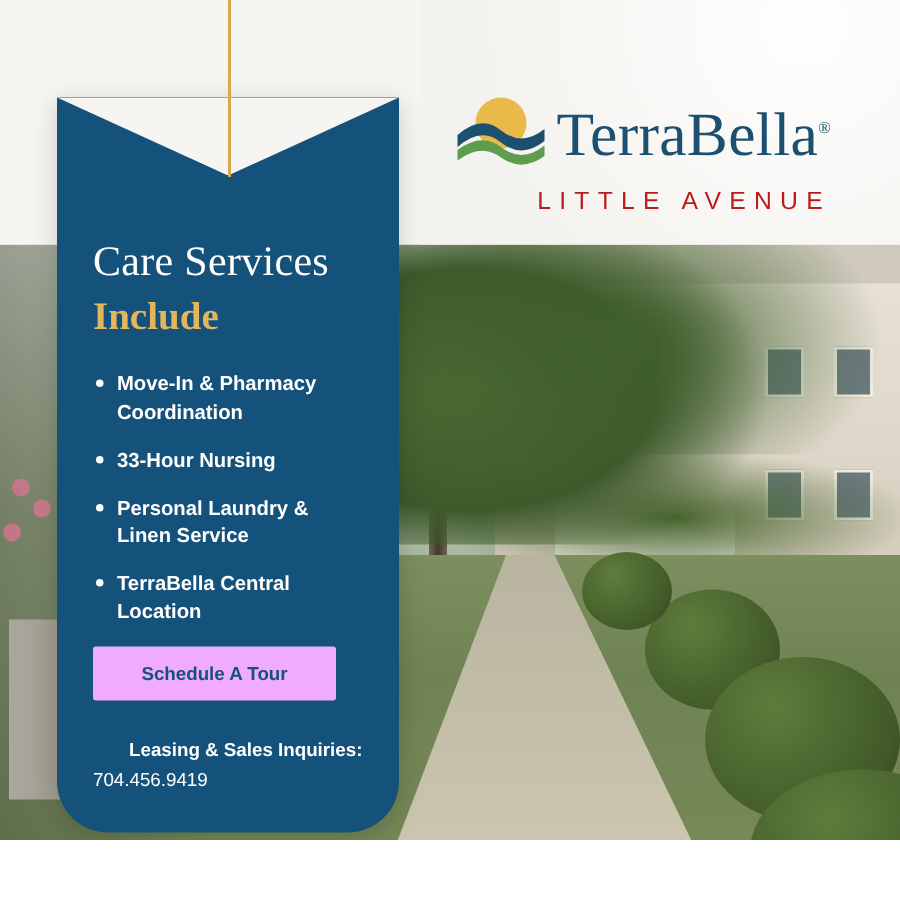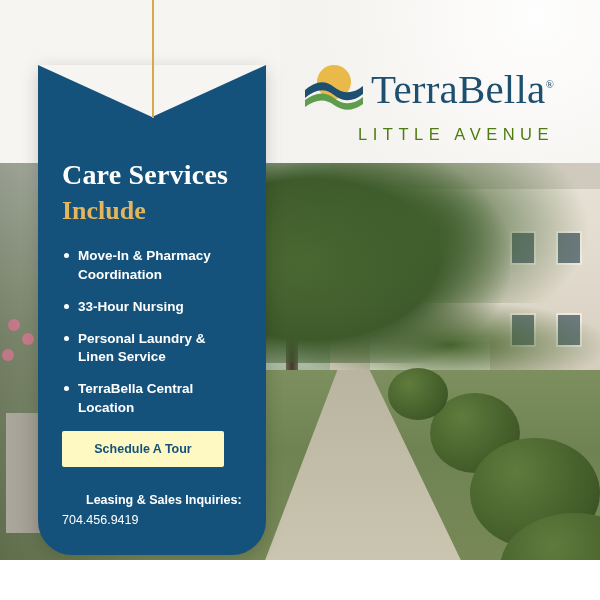--- a/index.html
+++ b/index.html
@@ -54,21 +54,21 @@
   }
   .logo-word .tm {
     font-size: 11px;
     vertical-align: super;
     color: #1d4f70;
   }
   .logo-sub {
     margin-top: 7px;
     font-size: 16.5px;
     letter-spacing: 5.5px;
-    color: #4d7c0f;
+    color: #b91c1c;
     font-family: "Liberation Sans", sans-serif;
   }
 
   
   .photo {
     position: absolute;
     left: 0; top: 163px;
     width: 600px; height: 437px;
     overflow: hidden;
   }
@@ -183,21 +183,21 @@
     position: absolute;
     left: 38px; top: 65px;
     width: 228px; height: 490px;
     z-index: 7;
     padding: 95px 24px 0 24px;
     color: #ffffff;
   }
   .title-1 {
     font-family: "Liberation Serif", serif;
     font-size: 28px;
-    font-weight: bold;
+    font-weight: normal;
     letter-spacing: .2px;
     line-height: 1.1;
   }
   .title-2 {
     font-family: "Liberation Serif", serif;
     font-size: 26px;
     font-weight: bold;
     color: #e3b55c;
     margin-top: 6px;
     line-height: 1.1;
@@ -223,21 +223,21 @@
     width: 5px; height: 5px;
     border-radius: 50%;
     background: #ffffff;
   }
   .cta {
     display: block;
     width: 162px;
     margin-top: 0;
     padding: 11px 0;
     text-align: center;
-    background: #fef9c3;
+    background: #f0abfc;
     color: #14527c;
     font-size: 12.5px;
     font-weight: bold;
     border: none;
     border-radius: 2px;
     cursor: pointer;
     font-family: "Liberation Sans", sans-serif;
   }
   .inquiries {
     margin-top: 26px;

